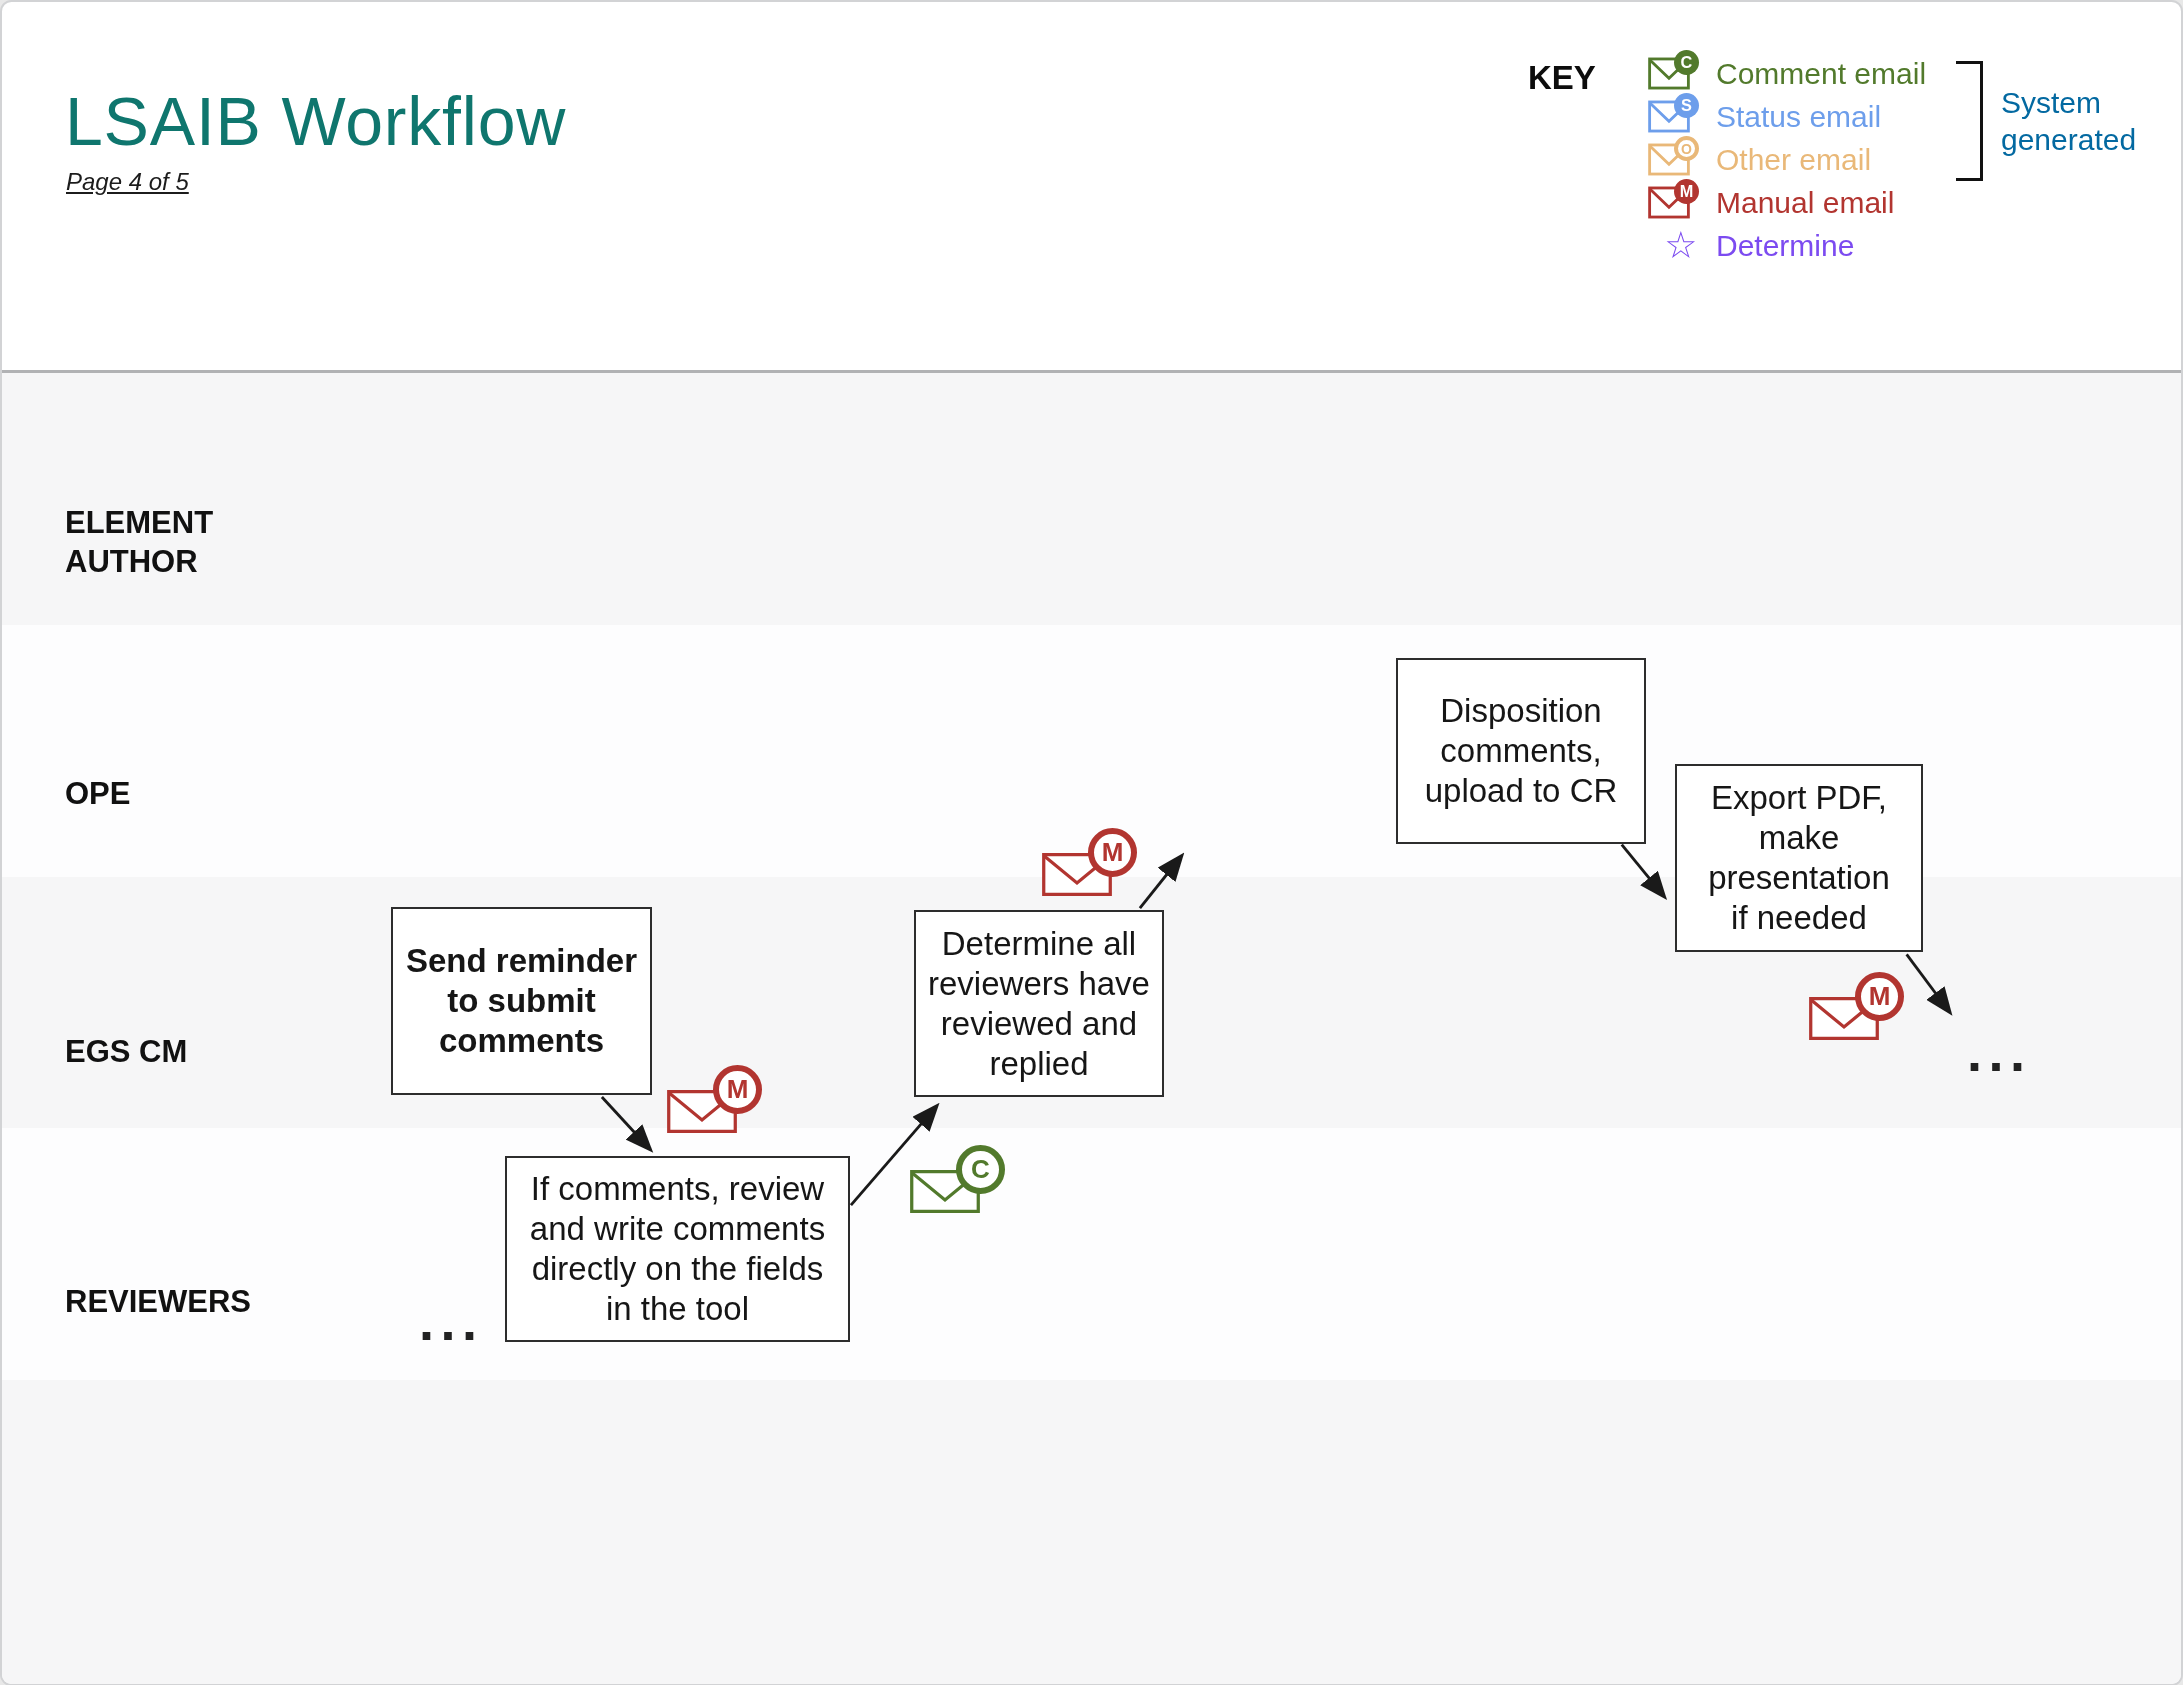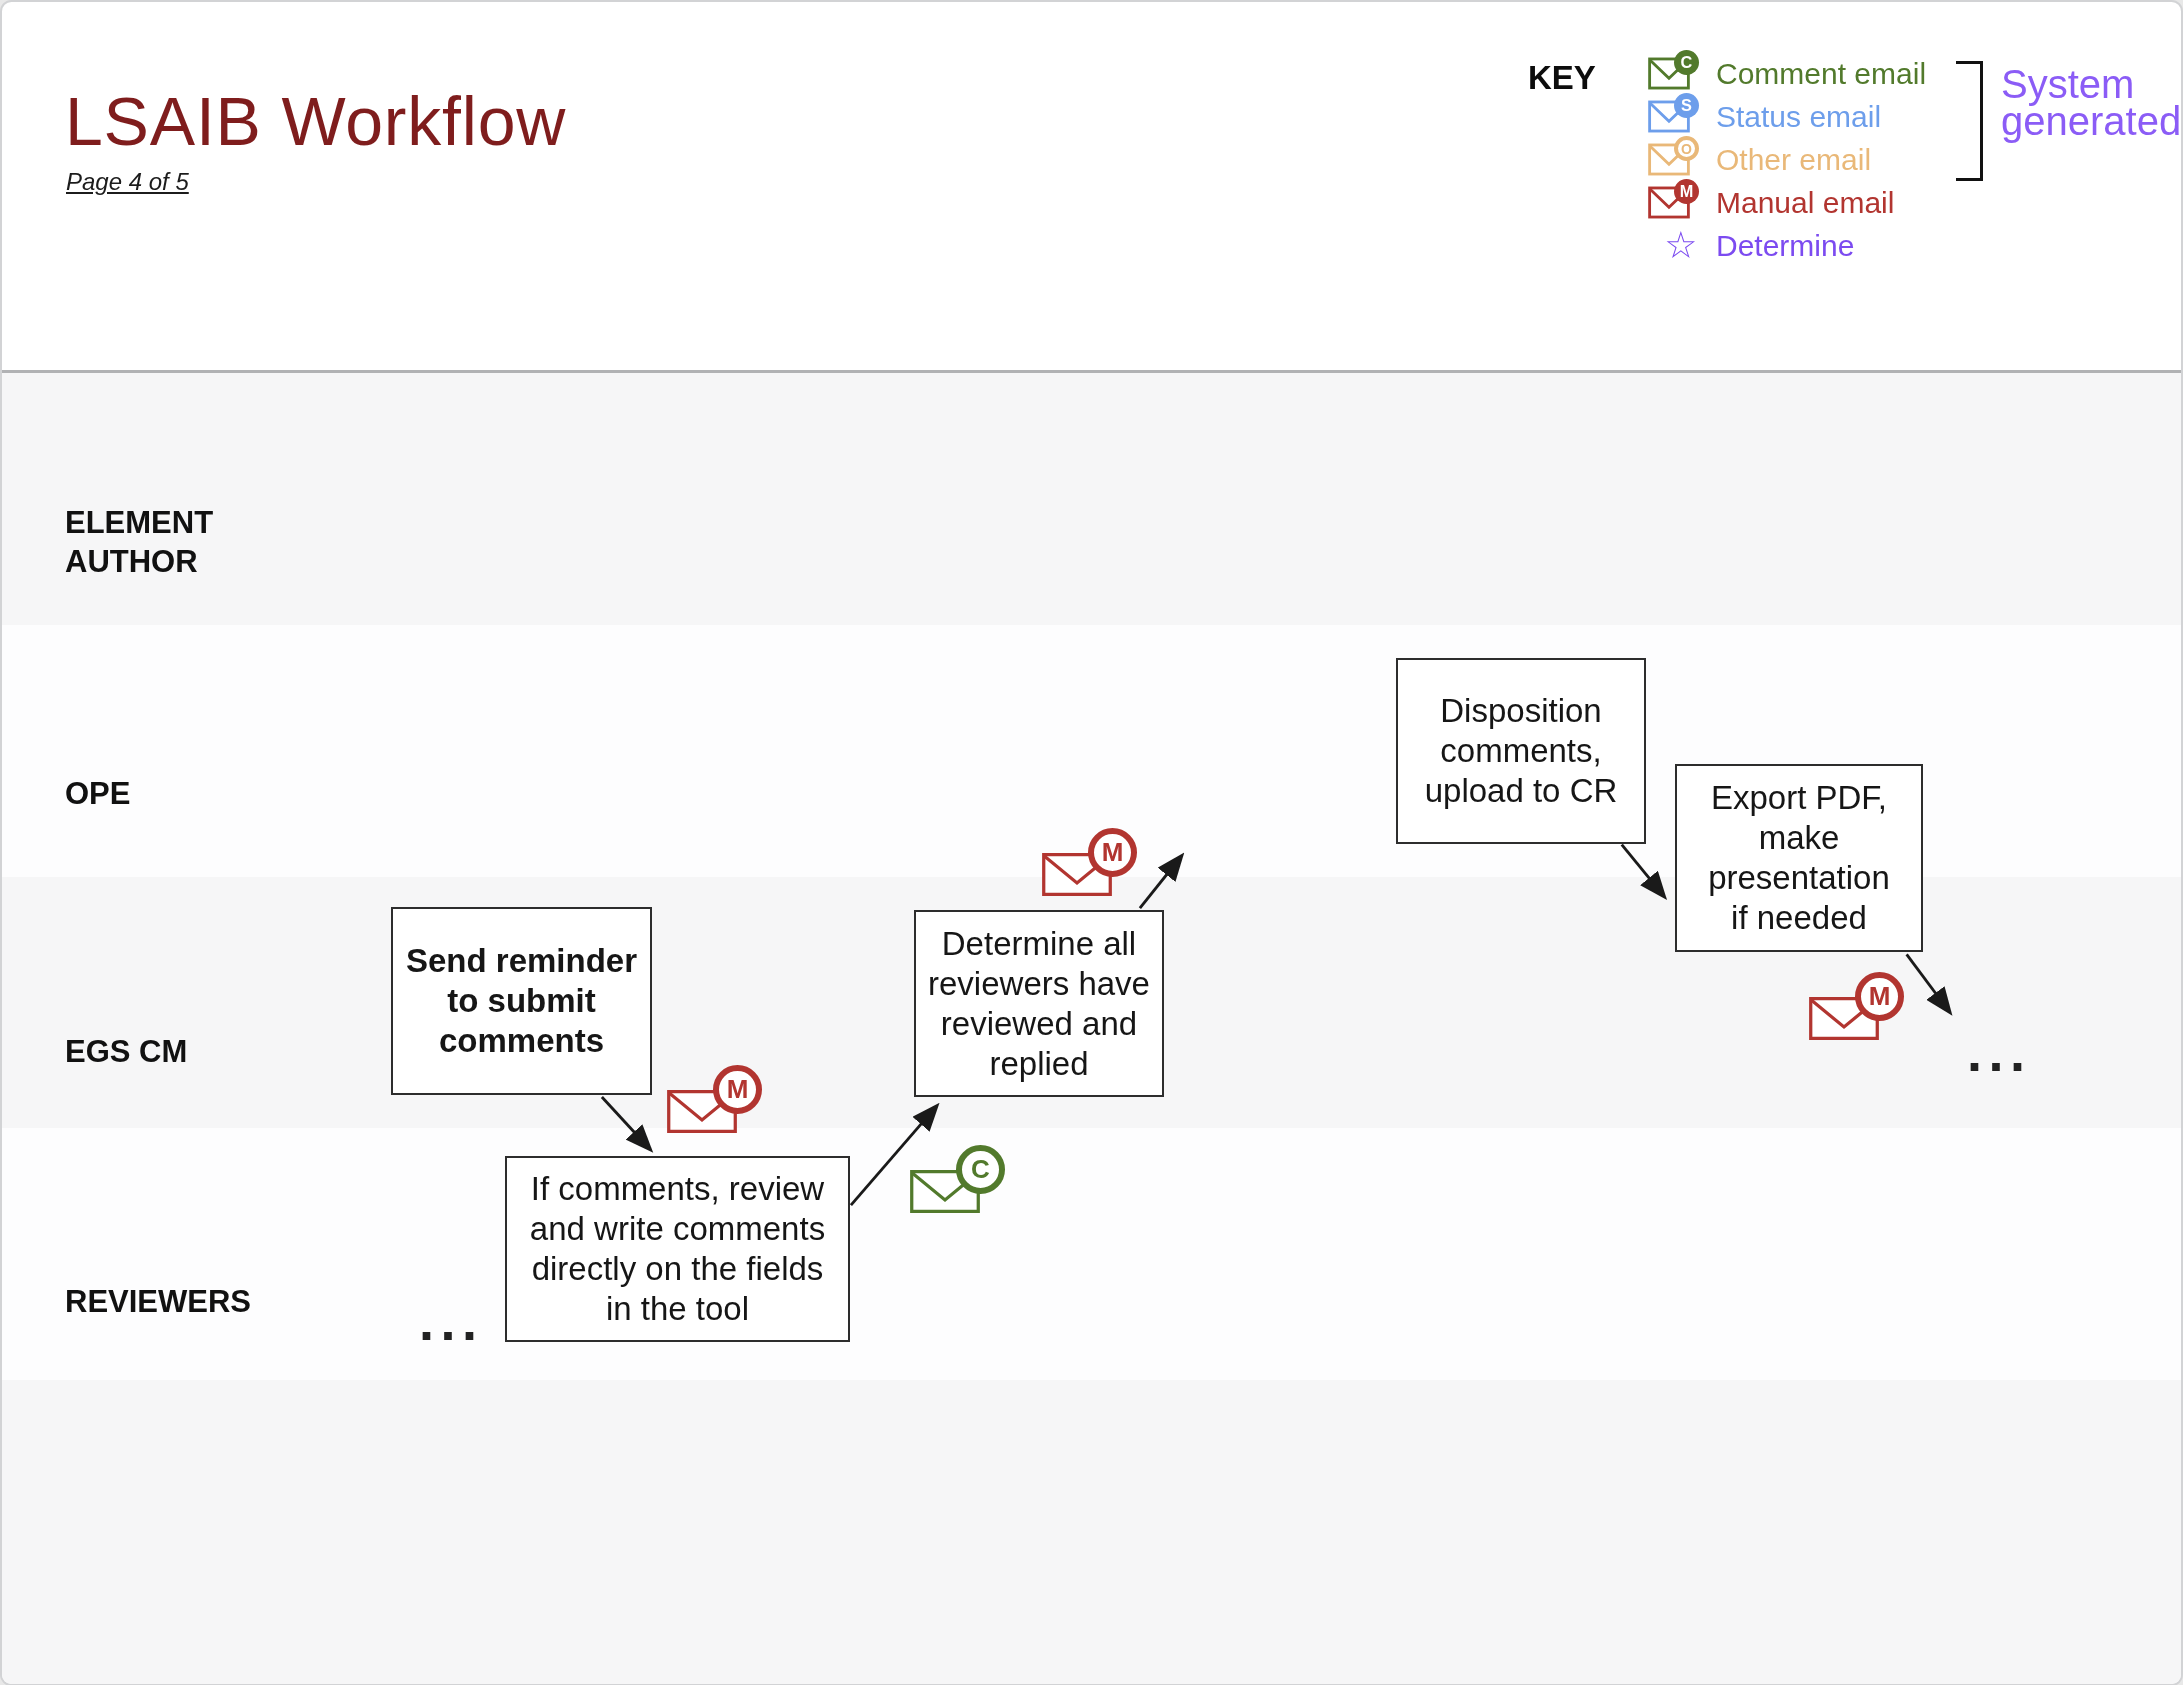--- a/index.html
+++ b/index.html
@@ -8,40 +8,40 @@
     border:2.4px solid #d2d3d5; border-radius:11.4px; overflow:hidden;
     font-family:"Liberation Sans","DejaVu Sans",sans-serif; color:#161616;
     box-sizing:border-box;
   }
   .abs { position:absolute; }
   .band { position:absolute; left:0; right:0; }
   .band.gray  { background:#f6f6f7; }
   .band.light { background:#fdfdfe; }
   .divider { position:absolute; left:0; right:0; top:368px; height:3.3px; background:#b1b2b4; }
 
-  .title { left:63px; top:85px; font-size:68px; line-height:68px; letter-spacing:0.8px; color:#7f1d1d; }
+  .title { left:63px; top:85px; font-size:68px; line-height:68px; letter-spacing:0.8px; color:#0f766e; }
   .subtitle { left:64px; top:163px; font-size:24px; line-height:33px; font-style:italic; color:#1c1c1c;text-decoration:underline; }
 
   .key-label { left:1526px; top:57px; font-size:33px; font-weight:bold; color:#0d0d0d; }
   .key-list { left:1646px; top:50px; }
   .krow { display:flex; align-items:center; height:43px; }
   .kicon { position:relative; width:62px; height:43px; flex:0 0 62px; }
   .kicon svg { position:absolute; left:0; top:4.9px; }
   .kicon svg .bg { fill:#fff; stroke:var(--c); stroke-width:3.5; }
   .kicon svg .st { fill:none; stroke:var(--c); stroke-width:3.5; }
   .kbadge { position:absolute; left:26px; top:-1.6px; width:25px; height:25px; border-radius:50%;
             display:flex; align-items:center; justify-content:center; font-weight:bold; box-sizing:border-box; }
   .kbadge.solid { background:var(--c); color:#fff; font-size:16.3px; }
   .kbadge.ring  { background:#fff; border:4.1px solid var(--c); color:var(--c); font-size:14px; }
   .kstar { font-size:37px; line-height:43px; color:var(--c); margin-left:16.3px; }
   .klabel { font-size:30px; color:var(--c); margin-left:6px; white-space:nowrap; }
 
   .bracket { left:1954px; top:59px; width:24.4px; height:114px;
              border-top:3.3px solid #111; border-right:3.3px solid #111; border-bottom:3.3px solid #111; }
-  .sysnote { left:1999px; top:64px; font-size:40px; line-height:37px; color:#8b5cf6; white-space:pre-line; }
+  .sysnote { left:1999px; top:82px; font-size:30px; line-height:37px; color:#0369a1; white-space:pre-line; }
 
   .lane-label { left:63px; font-size:31px; line-height:39px; font-weight:bold; color:#111; white-space:pre-line;margin-top:48px; }
 
   .node { position:absolute; background:#fff; border:2.4px solid #2d2d2d; box-sizing:border-box;
           display:flex; align-items:center; justify-content:center; text-align:center;
           font-size:33px; line-height:40px; white-space:pre-line; z-index:3; }
 
   .arrows { position:absolute; left:0; top:0; z-index:2; }
 
   .email { position:absolute; width:70px; height:43px; z-index:4; }

